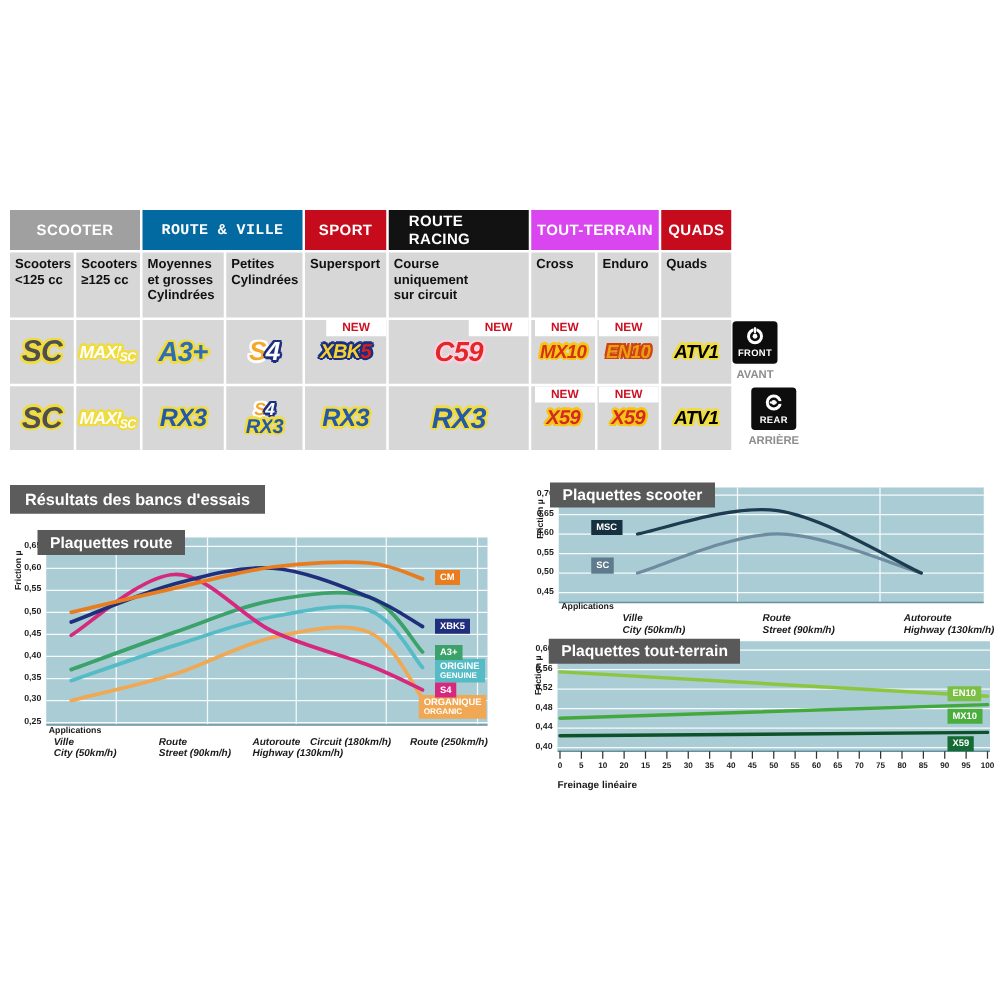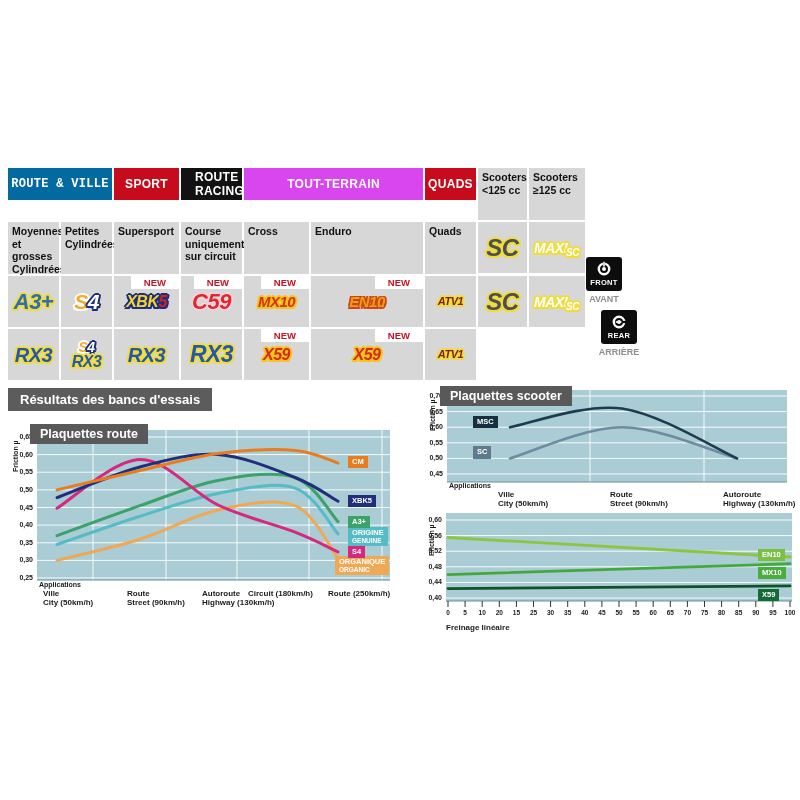--- a/index.html
+++ b/index.html
@@ -23,21 +23,21 @@
   .p-maxi{font-size:14px;color:#fff;}
   .p-maxisub{font-size:10px;color:#fff;position:relative;top:3px;left:-1px;}
   .p-a3  {font-size:22px;color:#2e6db4;}
   .p-s4s {font-size:21px;color:#f5a828;}
   .p-s44 {font-size:21px;color:#fff;}
   .p-xbk {font-size:16px;color:#f5d232;}
   .p-xbk5{font-size:16px;color:#d42020;}
   .p-c59 {font-size:22px;color:#e02828;}
   .p-mx10{font-size:15px;color:#d83010;}
   .p-en10{font-size:15px;color:#e8a012;}
-  .p-atv1{font-size:11px;color:#7f1d1d;}
+  .p-atv1{font-size:15px;color:#000000;}
   .p-rx  {font-size:20px;color:#2558a8;}
   .p-rx3 {font-size:20px;color:#2558a8;}
   .p-x59 {font-size:16px;color:#d42820;}
   .sm .p-s4s,.sm .p-s44{font-size:14px;}
   .sm .p-rx,.sm .p-rx3{font-size:16px;}
   .big .p-rx,.big .p-rx3{font-size:23px;}
   .o-y{text-shadow:-1.5px -1.5px 0 #f0dc3c,1.5px -1.5px 0 #f0dc3c,-1.5px 1.5px 0 #f0dc3c,1.5px 1.5px 0 #f0dc3c,-2px 0 0 #f0dc3c,2px 0 0 #f0dc3c,0 -2px 0 #f0dc3c,0 2px 0 #f0dc3c;}
   .o-n{text-shadow:-1.5px -1.5px 0 #1b2f7e,1.5px -1.5px 0 #1b2f7e,-1.5px 1.5px 0 #1b2f7e,1.5px 1.5px 0 #1b2f7e,-2px 0 0 #1b2f7e,2px 0 0 #1b2f7e,0 -2px 0 #1b2f7e,0 2px 0 #1b2f7e;}
   .o-w{text-shadow:-1.5px -1.5px 0 #fff,1.5px -1.5px 0 #fff,-1.5px 1.5px 0 #fff,1.5px 1.5px 0 #fff,-2px 0 0 #fff,2px 0 0 #fff,0 -2px 0 #fff,0 2px 0 #fff;}
   .o-p{text-shadow:0 0 2px #fff,-2px 0 0 #ffc8dc,2px 0 0 #ffc8dc,0 -2px 0 #ffc8dc,0 2px 0 #ffc8dc,-1px -1px 0 #fff,1px 1px 0 #fff;}
@@ -59,32 +59,33 @@
   #chart-route{left:8px;top:418px;width:392px;height:200px;}
   #chart-scooter{left:425px;top:383px;width:372px;height:125px;}
   #chart-tt{left:425px;top:508px;width:372px;height:130px;}
   .chart svg{position:absolute;left:0;top:0;}
   .chart-title{position:absolute;background:#595959;color:#fff;font-weight:bold;
     font-size:12.5px;padding:3px 10px;z-index:5;}
   .ytick{position:absolute;font-size:7px;font-weight:bold;color:#1a1a1a;text-align:right;}
   .ylab{position:absolute;font-size:7px;font-weight:bold;color:#1a1a1a;
     transform:rotate(-90deg);transform-origin:left top;white-space:nowrap;}
   .applbl{position:absolute;font-size:7px;font-weight:bold;color:#1a1a1a;}
-  .cat{position:absolute;font-size:8px;font-weight:bold;color:#1a1a1a;line-height:1.15;white-space:nowrap;}
+  .cat{position:absolute;font-size:8px;font-weight:bold;color:#1a1a1a;line-height:1.15;white-space:nowrap;font-style:italic;}
   .slabel{position:absolute;color:#fff;font-weight:bold;font-size:7.5px;line-height:1.1;
     padding:2px 4px;white-space:nowrap;z-index:4;}
   .slabel .l2{display:block;font-size:6.5px;}
   .xtick{position:absolute;font-size:6.5px;font-weight:bold;color:#1a1a1a;transform:translateX(-50%);}
   .xlab{position:absolute;font-size:8px;font-weight:bold;color:#1a1a1a;}
 </style>
 </head>
 <body>
 
 <div class="page">
   <div id="prod-table">
+      <div class="ghead" style="background: rgb(160, 160, 160); grid-column: span 2;">SCOOTER</div>
       <div class="ghead" style="background: #0369a1; grid-column: span 2; font-family: Liberation Mono, monospace;">ROUTE &amp; VILLE</div>
       <div class="ghead" style="background: rgb(198, 12, 28); grid-column: span 1;">SPORT</div>
       <div class="ghead" style="background: rgb(18, 18, 18); grid-column: span 1; padding-left: 16px;">ROUTE RACING</div>
       <div class="ghead" style="background: #d946ef; grid-column: span 2;">TOUT-TERRAIN</div>
       <div class="ghead" style="background: rgb(198, 12, 28); grid-column: span 1;">QUADS</div>
       <div class="subhead">Scooters
 &lt;125 cc</div>
       <div class="subhead">Scooters
 ≥125 cc</div>
       <div class="subhead">Moyennes
@@ -387,20 +388,21 @@
       <div class="xtick" style="left: 279.5px; top: 101px;">75</div>
       <div class="xtick" style="left: 296.6px; top: 101px;">80</div>
       <div class="xtick" style="left: 313.7px; top: 101px;">85</div>
       <div class="xtick" style="left: 330.8px; top: 101px;">90</div>
       <div class="xtick" style="left: 347.9px; top: 101px;">95</div>
       <div class="xtick" style="left: 365px; top: 101px;">100</div>
       <div class="xlab" style="left: 21px; top: 115px;">Freinage linéaire</div>
       <div class="slabel" style="background: rgb(123, 191, 69); left: 333px; top: 41.05px;"><span>EN10</span></div>
       <div class="slabel" style="background: rgb(74, 174, 63); left: 333px; top: 58.68px;"><span>MX10</span></div>
       <div class="slabel" style="background: rgb(20, 107, 51); left: 333px; top: 80.91px;"><span>X59</span></div>
+      <div class="chart-title" style="left: 14px; top: 3px;">Plaquettes tout-terrain</div>
       <div class="ytick" style="left: 0px; width: 17px; top: 8px;">0,60</div>
       <div class="ytick" style="left: 0px; width: 17px; top: 23.6px;">0,56</div>
       <div class="ytick" style="left: 0px; width: 17px; top: 39.2px;">0,52</div>
       <div class="ytick" style="left: 0px; width: 17px; top: 54.8px;">0,48</div>
       <div class="ytick" style="left: 0px; width: 17px; top: 70.4px;">0,44</div>
       <div class="ytick" style="left: 0px; width: 17px; top: 86px;">0,40</div>
       <div class="ylab" style="left: 3px; top: 48px;">Friction µ</div>
     </div>
 </div>
 

